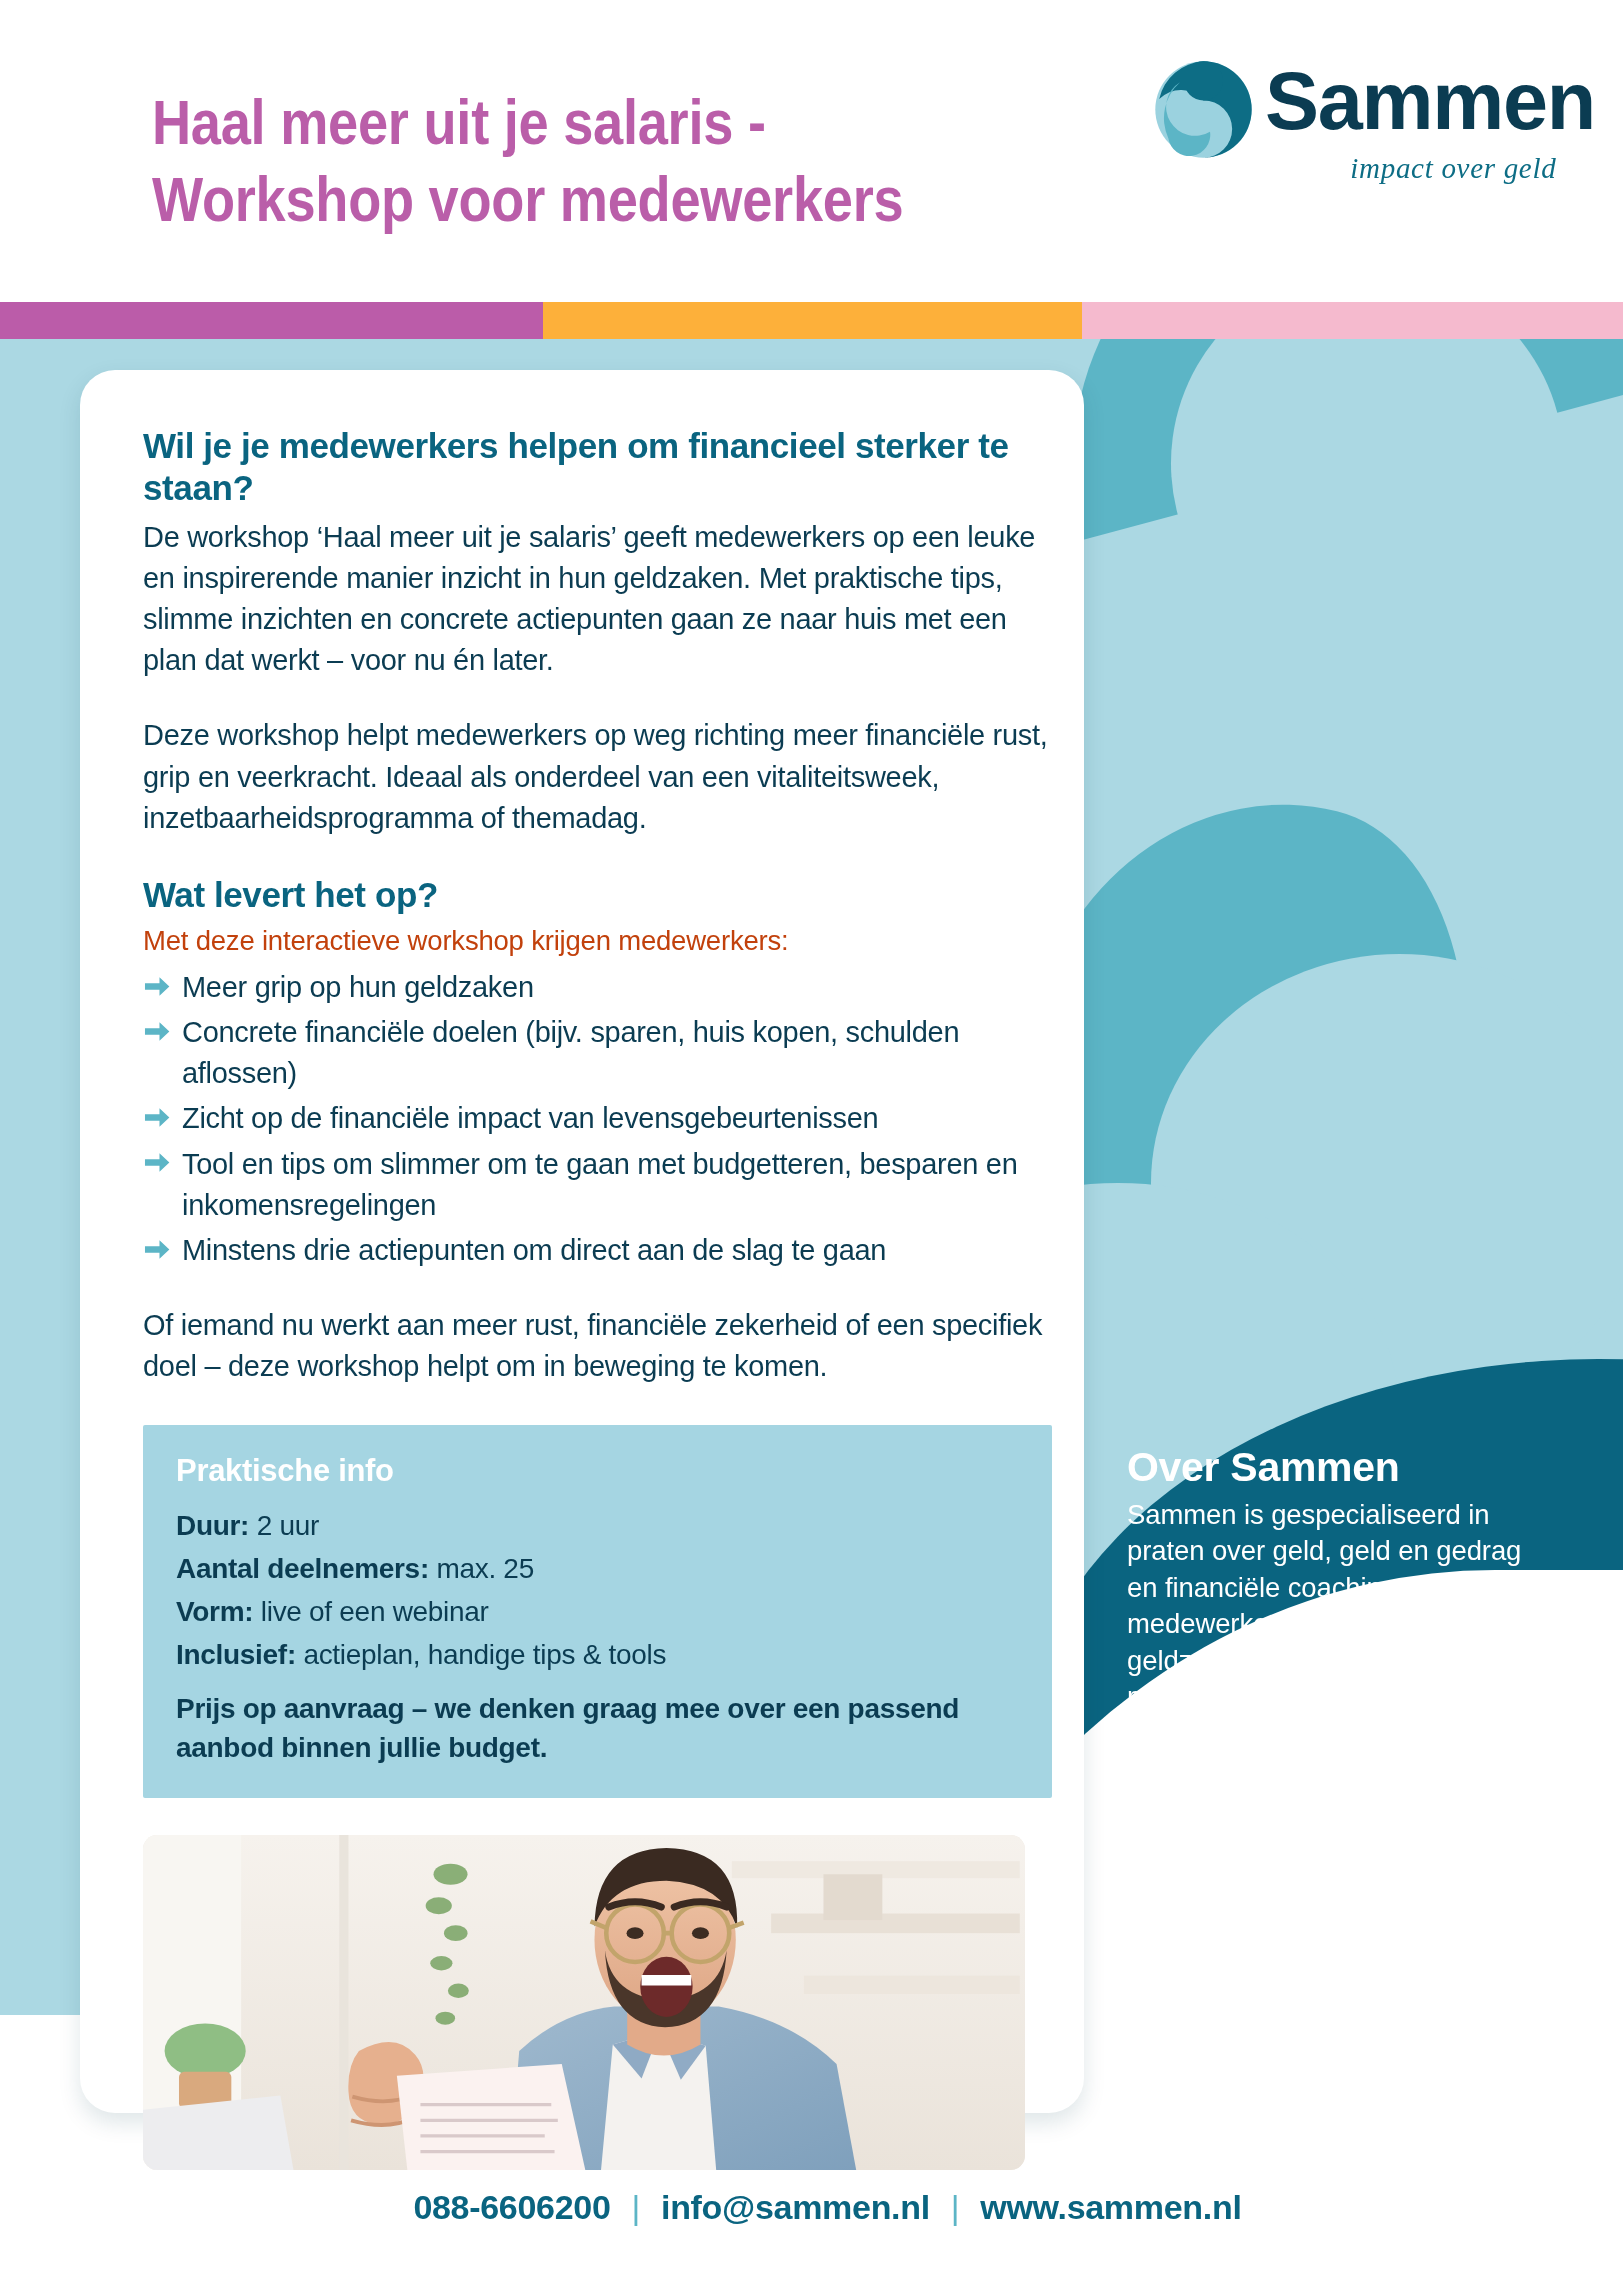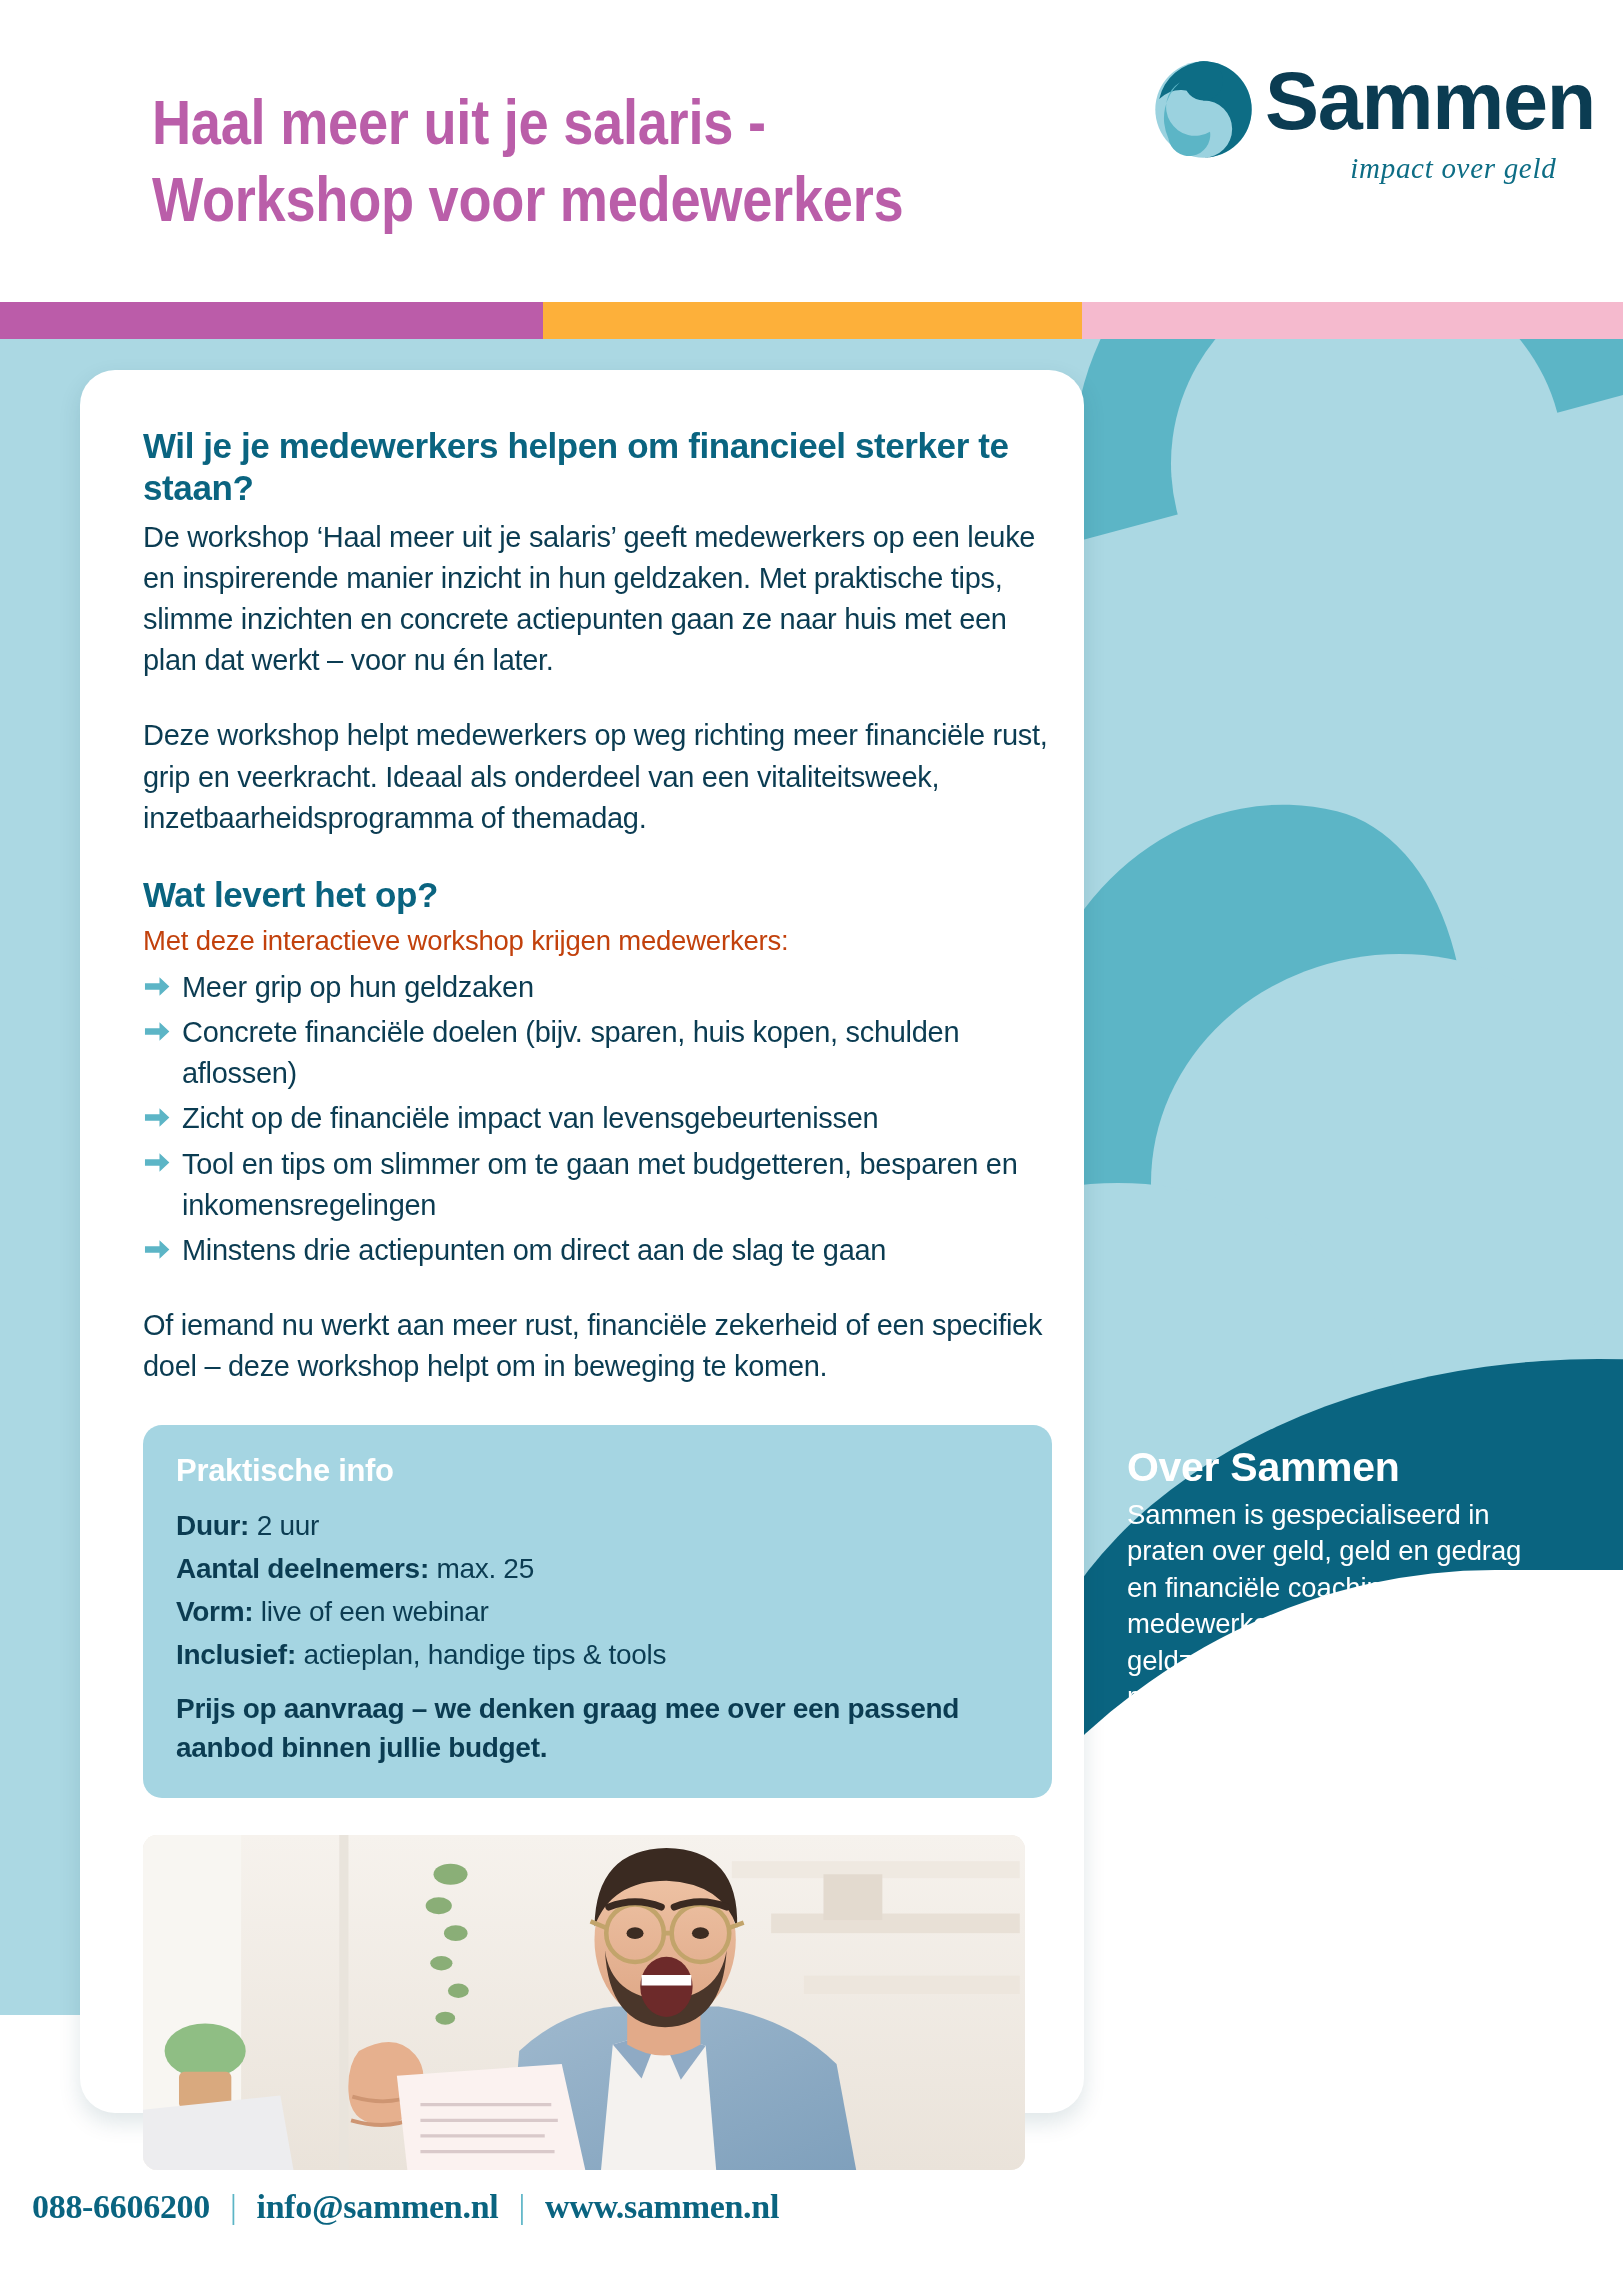--- a/index.html
+++ b/index.html
@@ -149,21 +149,21 @@
   }
   .bullets li .arrow {
     position:absolute; left:0; top:3.9px; width:29px; height:29px;
     display:block;
   }
 
   
   .info-box {
     margin-top:38px;
     background:#A5D5E2;
-    border-radius:19px;
+    border-radius:2px;
     padding:27.5px 33px 31px 33px;
   }
   .info-title {
     font-family:"Liberation Sans","DejaVu Sans",sans-serif;
     font-weight:700; font-size:31px; color:#ffffff; letter-spacing:-0.3px;
     margin-bottom:17px;
   }
   .info-row {
     font-family:"Liberation Sans","DejaVu Sans",sans-serif;
     font-size:28px; line-height:1.40; color:#0B3C52; letter-spacing:-0.3px;
@@ -199,21 +199,22 @@
   .side-body {
     font-family:"Liberation Sans","DejaVu Sans",sans-serif;
     font-weight:400; font-size:27.5px; line-height:1.33;
     color:#ffffff; letter-spacing:-0.1px;
   }
   .side-body p + p { margin-top:0; }
 
   
   .footer {
     position:absolute; left:0; top:2188px; width:1623px;
-    font-family:Liberation Serif, serif;
+    text-align:center;
+    font-family:Liberation Sans, sans-serif;
     font-weight:700; font-size:34px; color:#0A6480; letter-spacing:-0.3px;padding-left:32px;
   }
   .footer .sep { color:#5CB5C6; font-weight:400; margin:0 11.8px; }
 </style>
 </head>
 <body>
 
 <div id="page">
 
   <div class="header">

